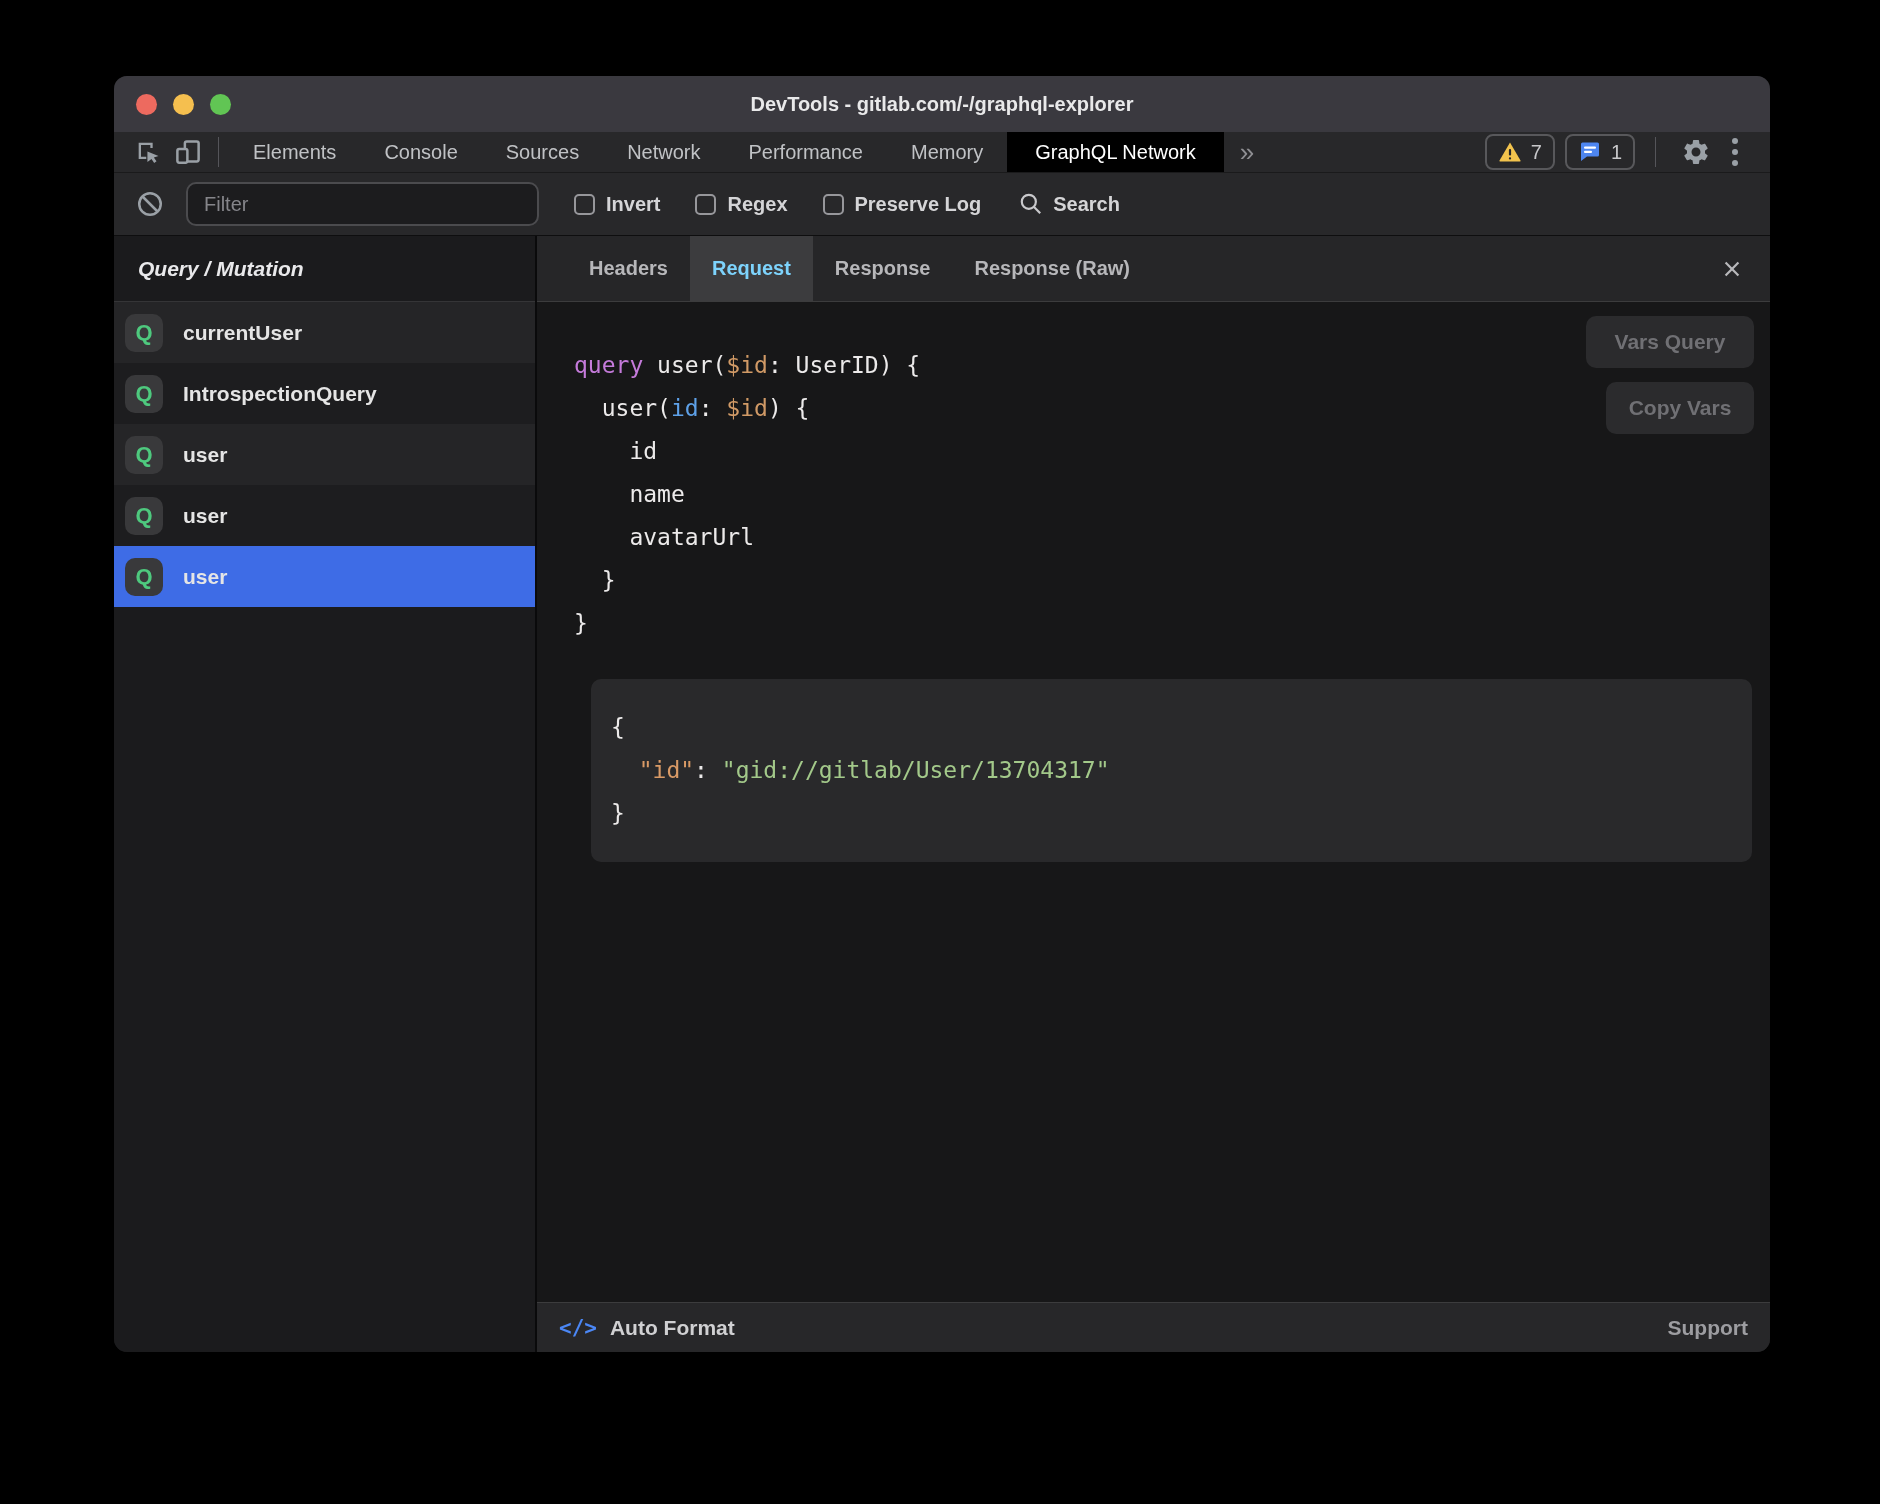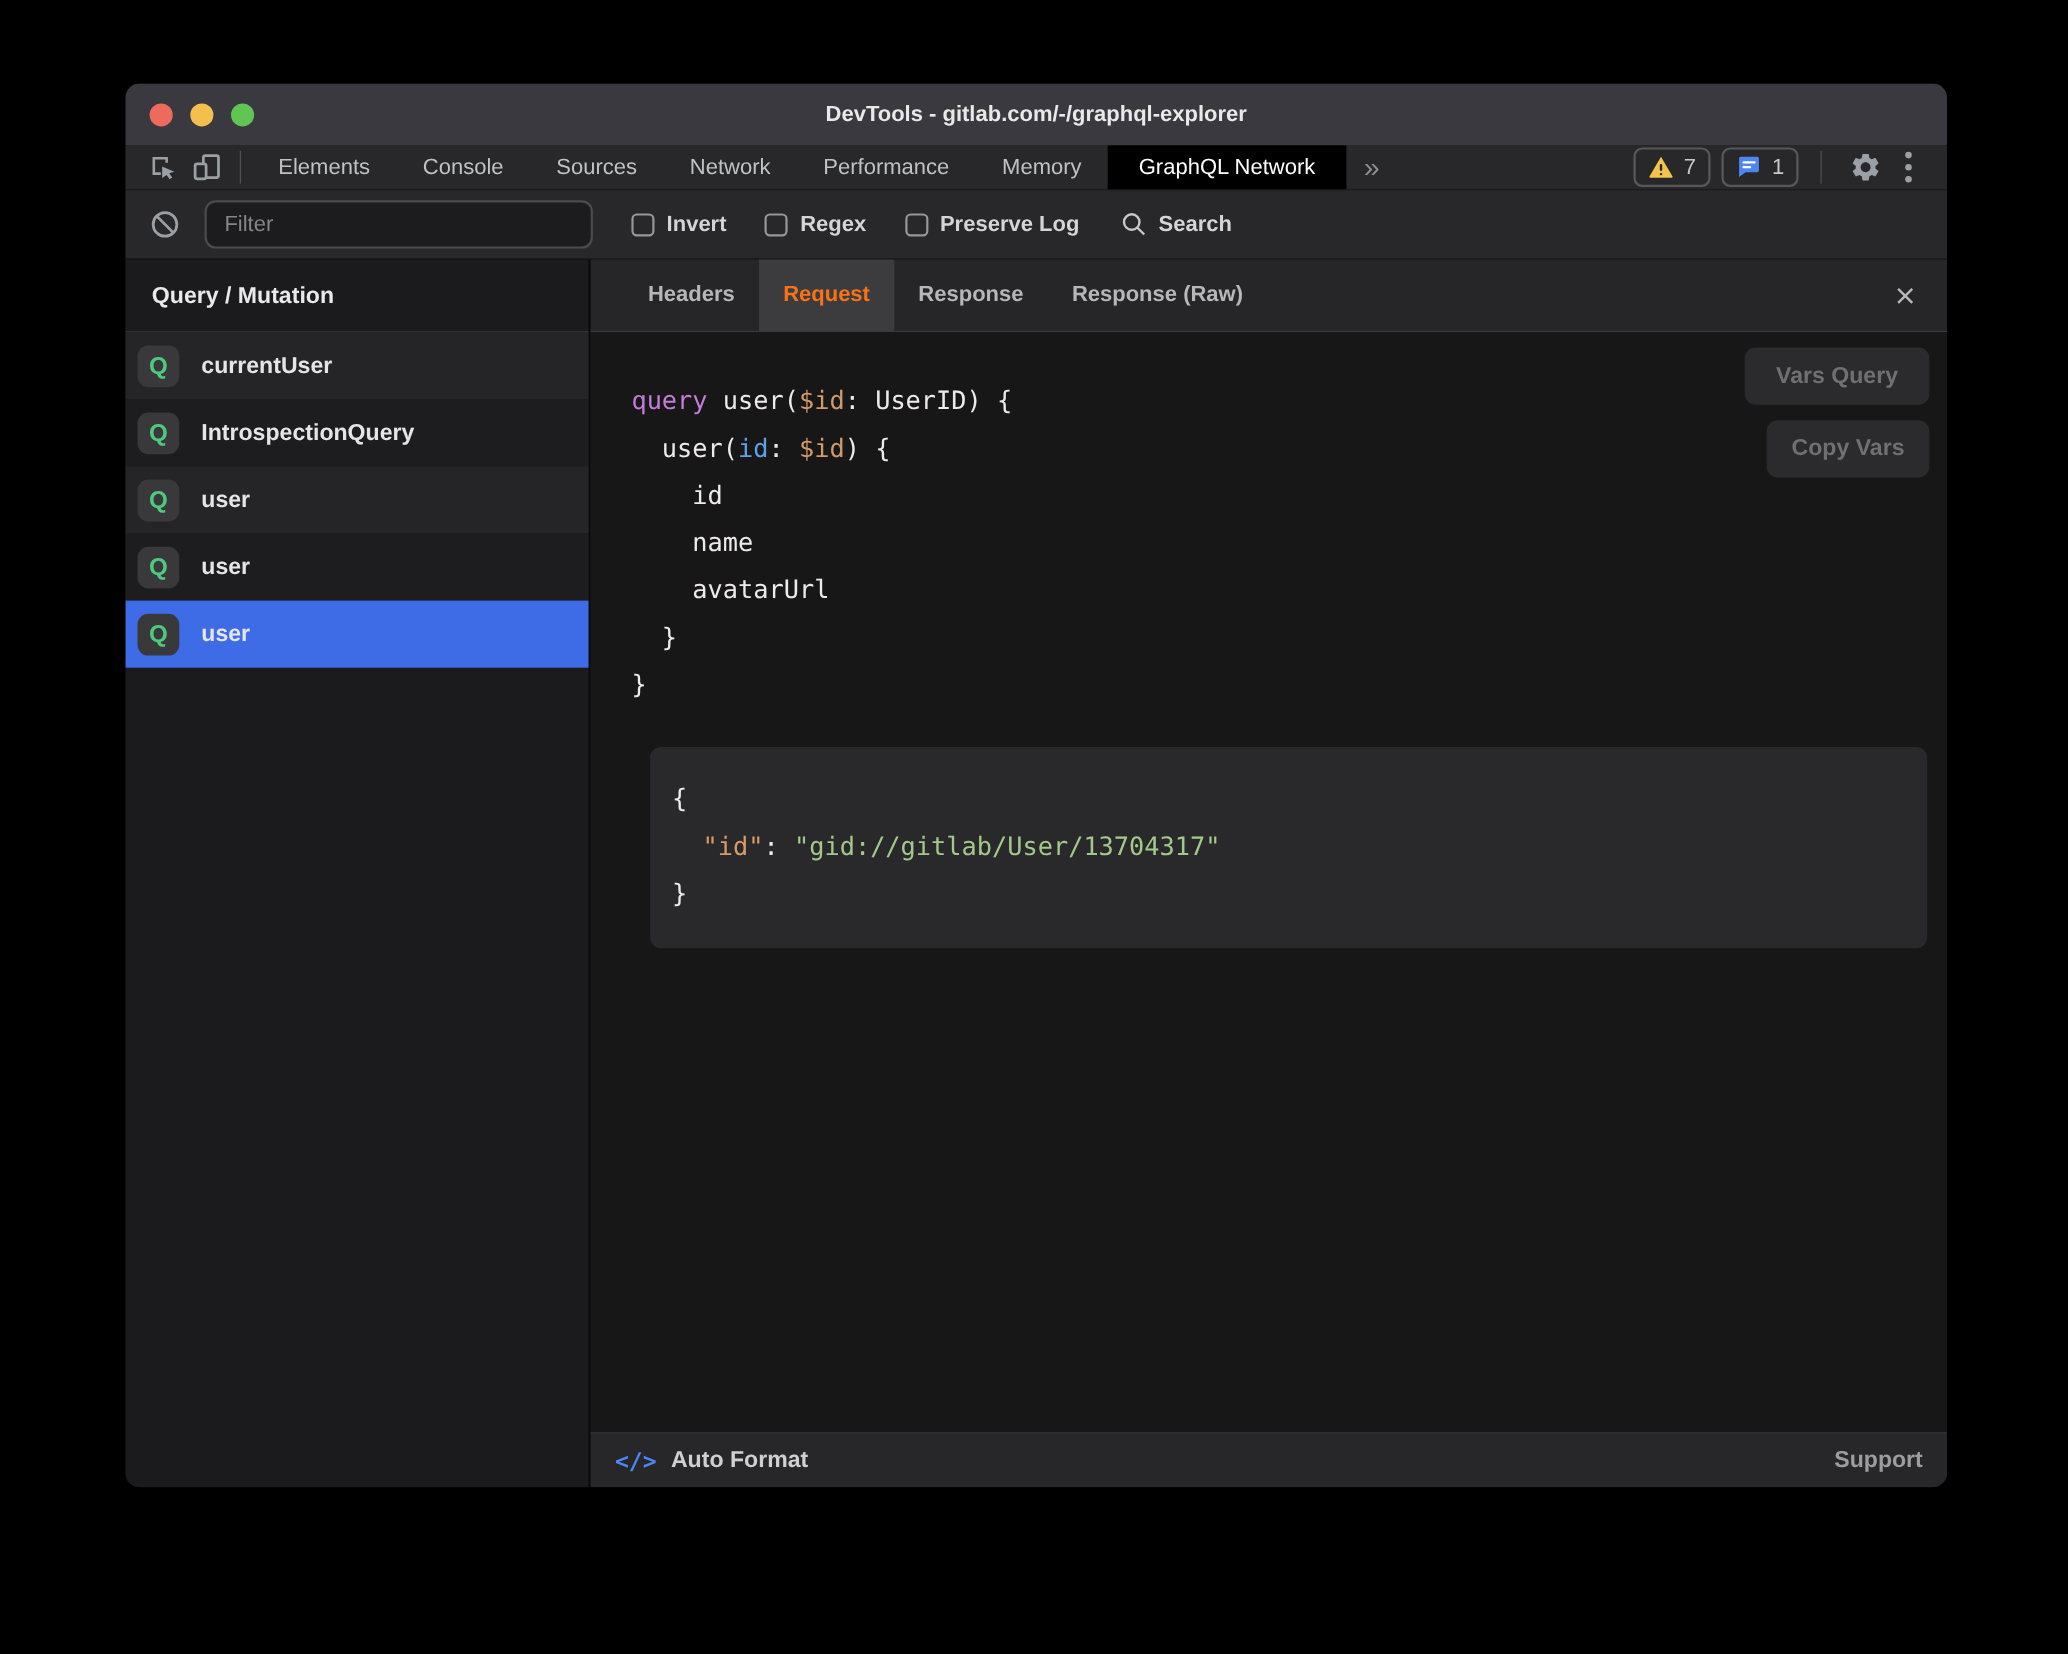--- a/index.html
+++ b/index.html
@@ -43,37 +43,37 @@
   .cb-group { display:flex; align-items:center; gap:11px; margin-left:35px; }
   .cb { width:21px; height:21px; border:2px solid #97979b; border-radius:5px; background:transparent; }
   .cb-label, .search-label { color:#d5d5d7; font-size:20px; font-weight:bold; }
   .search-group { display:flex; align-items:center; gap:9px; margin-left:37px; }
 
   
   .main { flex:1; display:flex; min-height:0; }
   .sidebar { width:423px; flex:0 0 auto; background:#1b1b1d; border-right:2px solid #0a0a0b;
     display:flex; flex-direction:column; }
   .sidebar-header { height:66px; display:flex; align-items:center; padding-left:24px;
-    color:#e9e9eb; font-size:21px; font-weight:bold; border-bottom:1px solid #353537; flex:0 0 auto; }
+    color:#e9e9eb; font-size:21px; font-weight:bold; border-bottom:1px solid #353537; flex:0 0 auto;font-style:italic; }
   .qrow { height:61px; display:flex; align-items:center; padding-left:11px; flex:0 0 auto; }
   .qrow.odd  { background:#252527; }
   .qrow.even { background:#1d1d1f; }
   .qrow.selected { background:#3e6ce6; }
   .qbadge { width:38px; height:38px; border-radius:10px; background:#39393b;
     display:flex; align-items:center; justify-content:center;
     color:#4ec97e; font-size:22px; font-weight:bold; flex:0 0 auto; }
   .qrow .label { margin-left:20px; color:#e5e5e5; font-size:21px; font-weight:bold; }
 
   
   .panel { flex:1; display:flex; flex-direction:column; min-width:0; background:#171718; }
   .panel-tabs { height:66px; flex:0 0 auto; background:#262628; display:flex; align-items:stretch;
     padding-left:30px; border-bottom:1px solid #3c3c3d; position:relative; }
   .ptab { display:flex; align-items:center; padding:0 22px; color:#b7b7ba; font-size:20px;
     font-weight:bold; cursor:default; }
-  .ptab.selected { background:#3c3c3e; color:#f97316; }
+  .ptab.selected { background:#3c3c3e; color:#7dd3fc; }
   .close-btn { position:absolute; right:18px; top:0; height:66px; width:40px;
     display:flex; align-items:center; justify-content:center; }
 
   .panel-content { flex:1; position:relative; overflow:hidden; background:#171718;
     padding:42px 0 0 37px; }
   .code, .vars-card pre { font-family:"DejaVu Sans Mono", monospace; font-size:23px; }
   .code-line { line-height:43px; white-space:pre; }
   .tok-kw  { color:#c57bdb; }
   .tok-pl  { color:#eceaea; }
   .tok-var { color:#d19a66; }

